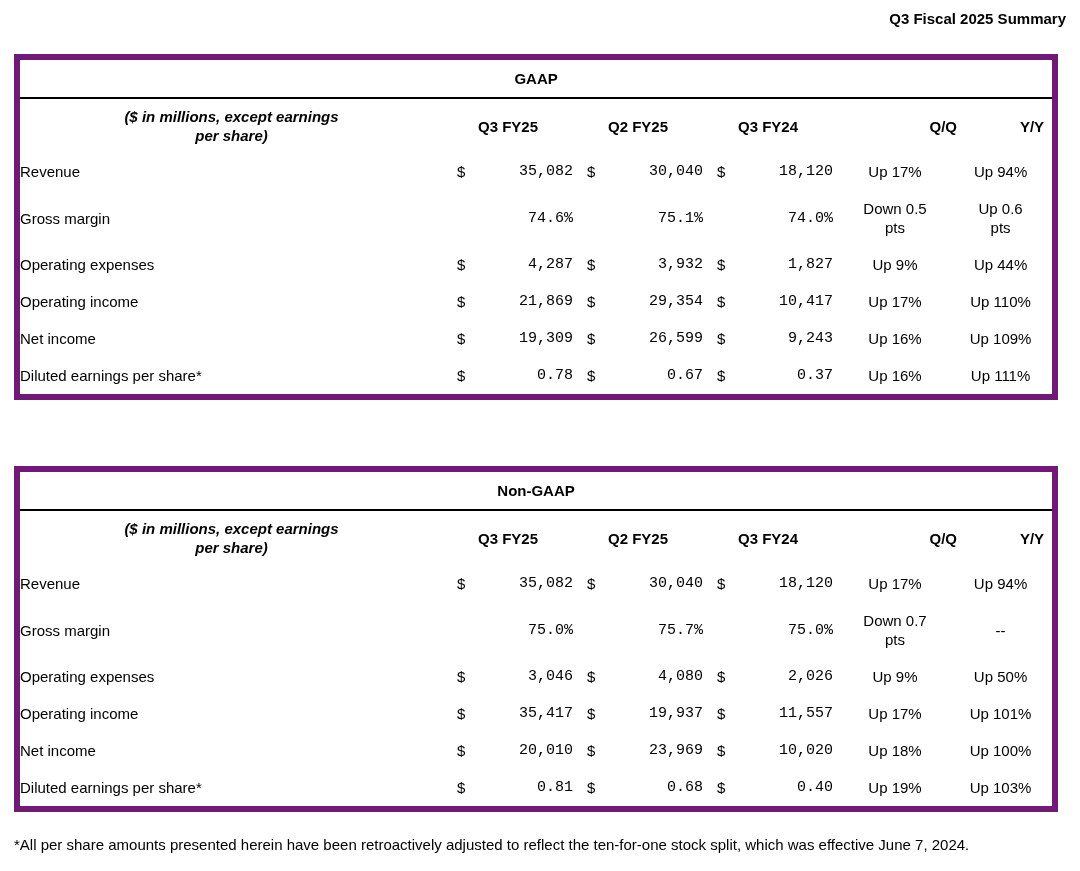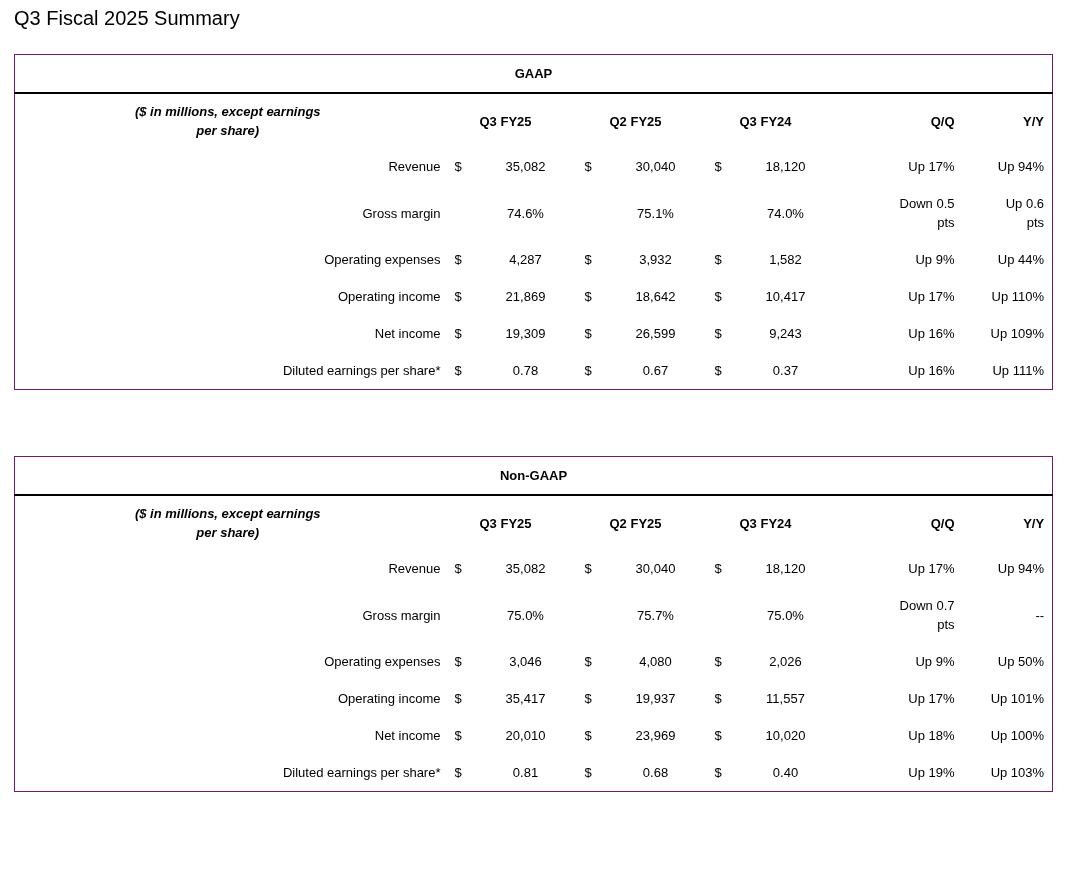--- a/index.html
+++ b/index.html
@@ -7,32 +7,33 @@
   body {
     width: 1080px; height: 871px;
     font-family: "Liberation Sans", sans-serif;
     color: #000000;
     font-size: 15px;
     line-height: 19px;
   }
   .page { padding: 9px 14px 0 14px; }
 
   .page-title {
-    font-size: 20px;
-    font-weight: normal;
+    font-size: 15px;
+    font-weight: bold;
     margin: 0 0 26px 0;
     line-height: 19px;
+    text-align: right;
   }
 
   table.fin-table {
     table-layout: fixed;
     border-collapse: collapse;
     width: 1038px;
-    border: 1px solid #701a75;
-    font-size: 13px;
+    border: 6px solid #701a75;
+    font-size: 15px;
   }
   table.fin-table + table.fin-table { margin-top: 66px; border-radius: 13px; }
 
   col.c-label { width: 426px; }
   col.c-d     { width: 40px; }
   col.c-v     { width: 90px; }
   col.c-qq    { width: 124px; }
   col.c-yy    { width: 98px; }
 
   th.caption {
@@ -55,24 +56,24 @@
     padding-left: 10px;
   }
   th.p-hdr { }
   th.chg-hdr { text-align: right; }
   th.chg-hdr.yy-hdr { padding-right: 8px; margin-top: 9px; }
 
   tbody td {
     padding: 9px 0;
     vertical-align: middle;
   }
-  td.lbl { text-align: right; }
+  td.lbl { text-align: left; }
   td.dol { text-align: left; padding-left: 14px; }
-  td.val { text-align: center; }
-  td.qq-cell, td.yy-cell { text-align: right; white-space: pre-line; }
+  td.val { text-align: right; font-family: Liberation Mono, monospace; }
+  td.qq-cell, td.yy-cell { text-align: center; white-space: pre-line; }
   td.yy-cell { padding-right: 8px; }
 
   .footnote {
     margin: 22px 0 0 0;
     width: 1045px;
     font-size: 15px;
     line-height: 21px;
   }
 </style>
 </head>
@@ -133,30 +134,30 @@
         <td class="yy-cell">Up 0.6
 pts</td>
       </tr>
       <tr>
         <td class="lbl">Operating expenses</td>
         <td class="dol">$</td>
         <td class="val">4,287</td>
         <td class="dol">$</td>
         <td class="val">3,932</td>
         <td class="dol">$</td>
-        <td class="val">1,582</td>
+        <td class="val">1,827</td>
         <td class="qq-cell">Up 9%</td>
         <td class="yy-cell">Up 44%</td>
       </tr>
       <tr>
         <td class="lbl">Operating income</td>
         <td class="dol">$</td>
         <td class="val">21,869</td>
         <td class="dol">$</td>
-        <td class="val">18,642</td>
+        <td class="val">29,354</td>
         <td class="dol">$</td>
         <td class="val">10,417</td>
         <td class="qq-cell">Up 17%</td>
         <td class="yy-cell">Up 110%</td>
       </tr>
       <tr>
         <td class="lbl">Net income</td>
         <td class="dol">$</td>
         <td class="val">19,309</td>
         <td class="dol">$</td>
@@ -270,14 +271,15 @@
         <td class="dol">$</td>
         <td class="val">0.68</td>
         <td class="dol">$</td>
         <td class="val">0.40</td>
         <td class="qq-cell">Up 19%</td>
         <td class="yy-cell">Up 103%</td>
       </tr>
     </tbody>
   </table>
 
+  <p class="footnote">*All per share amounts presented herein have been retroactively adjusted to reflect the ten-for-one stock split, which was effective June 7, 2024.</p>
 
 </div>
 
 </body></html>

